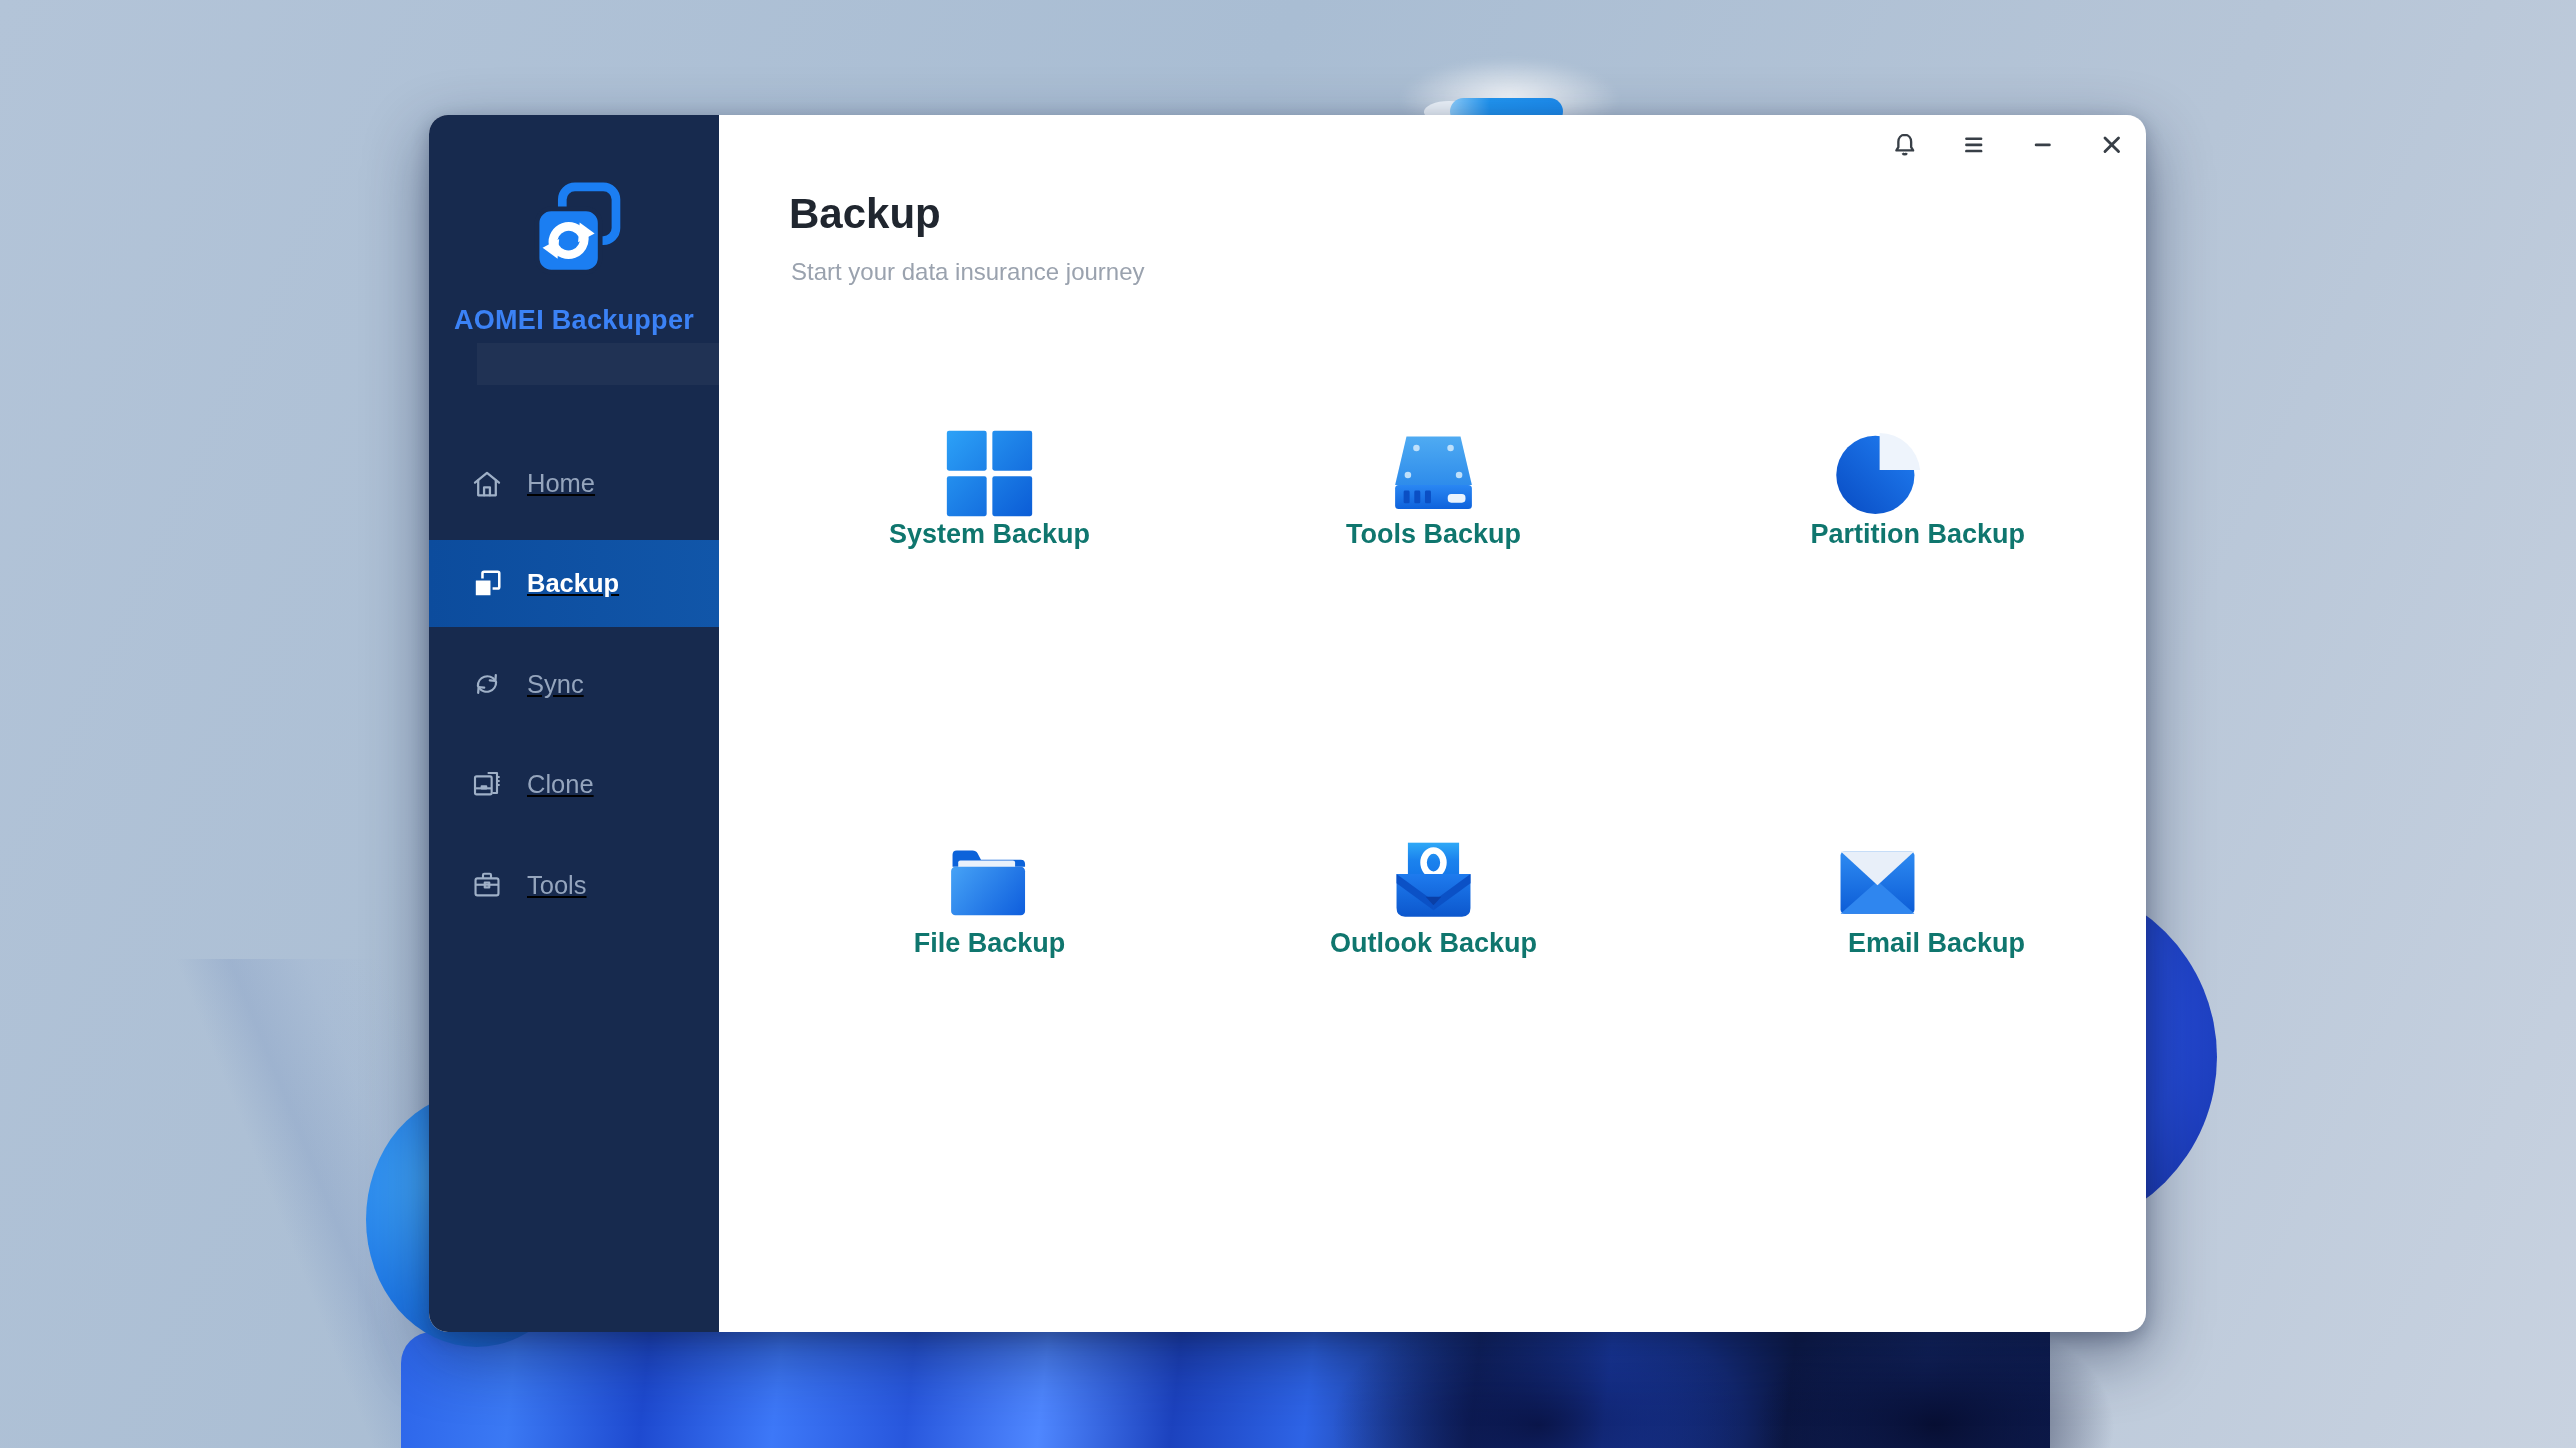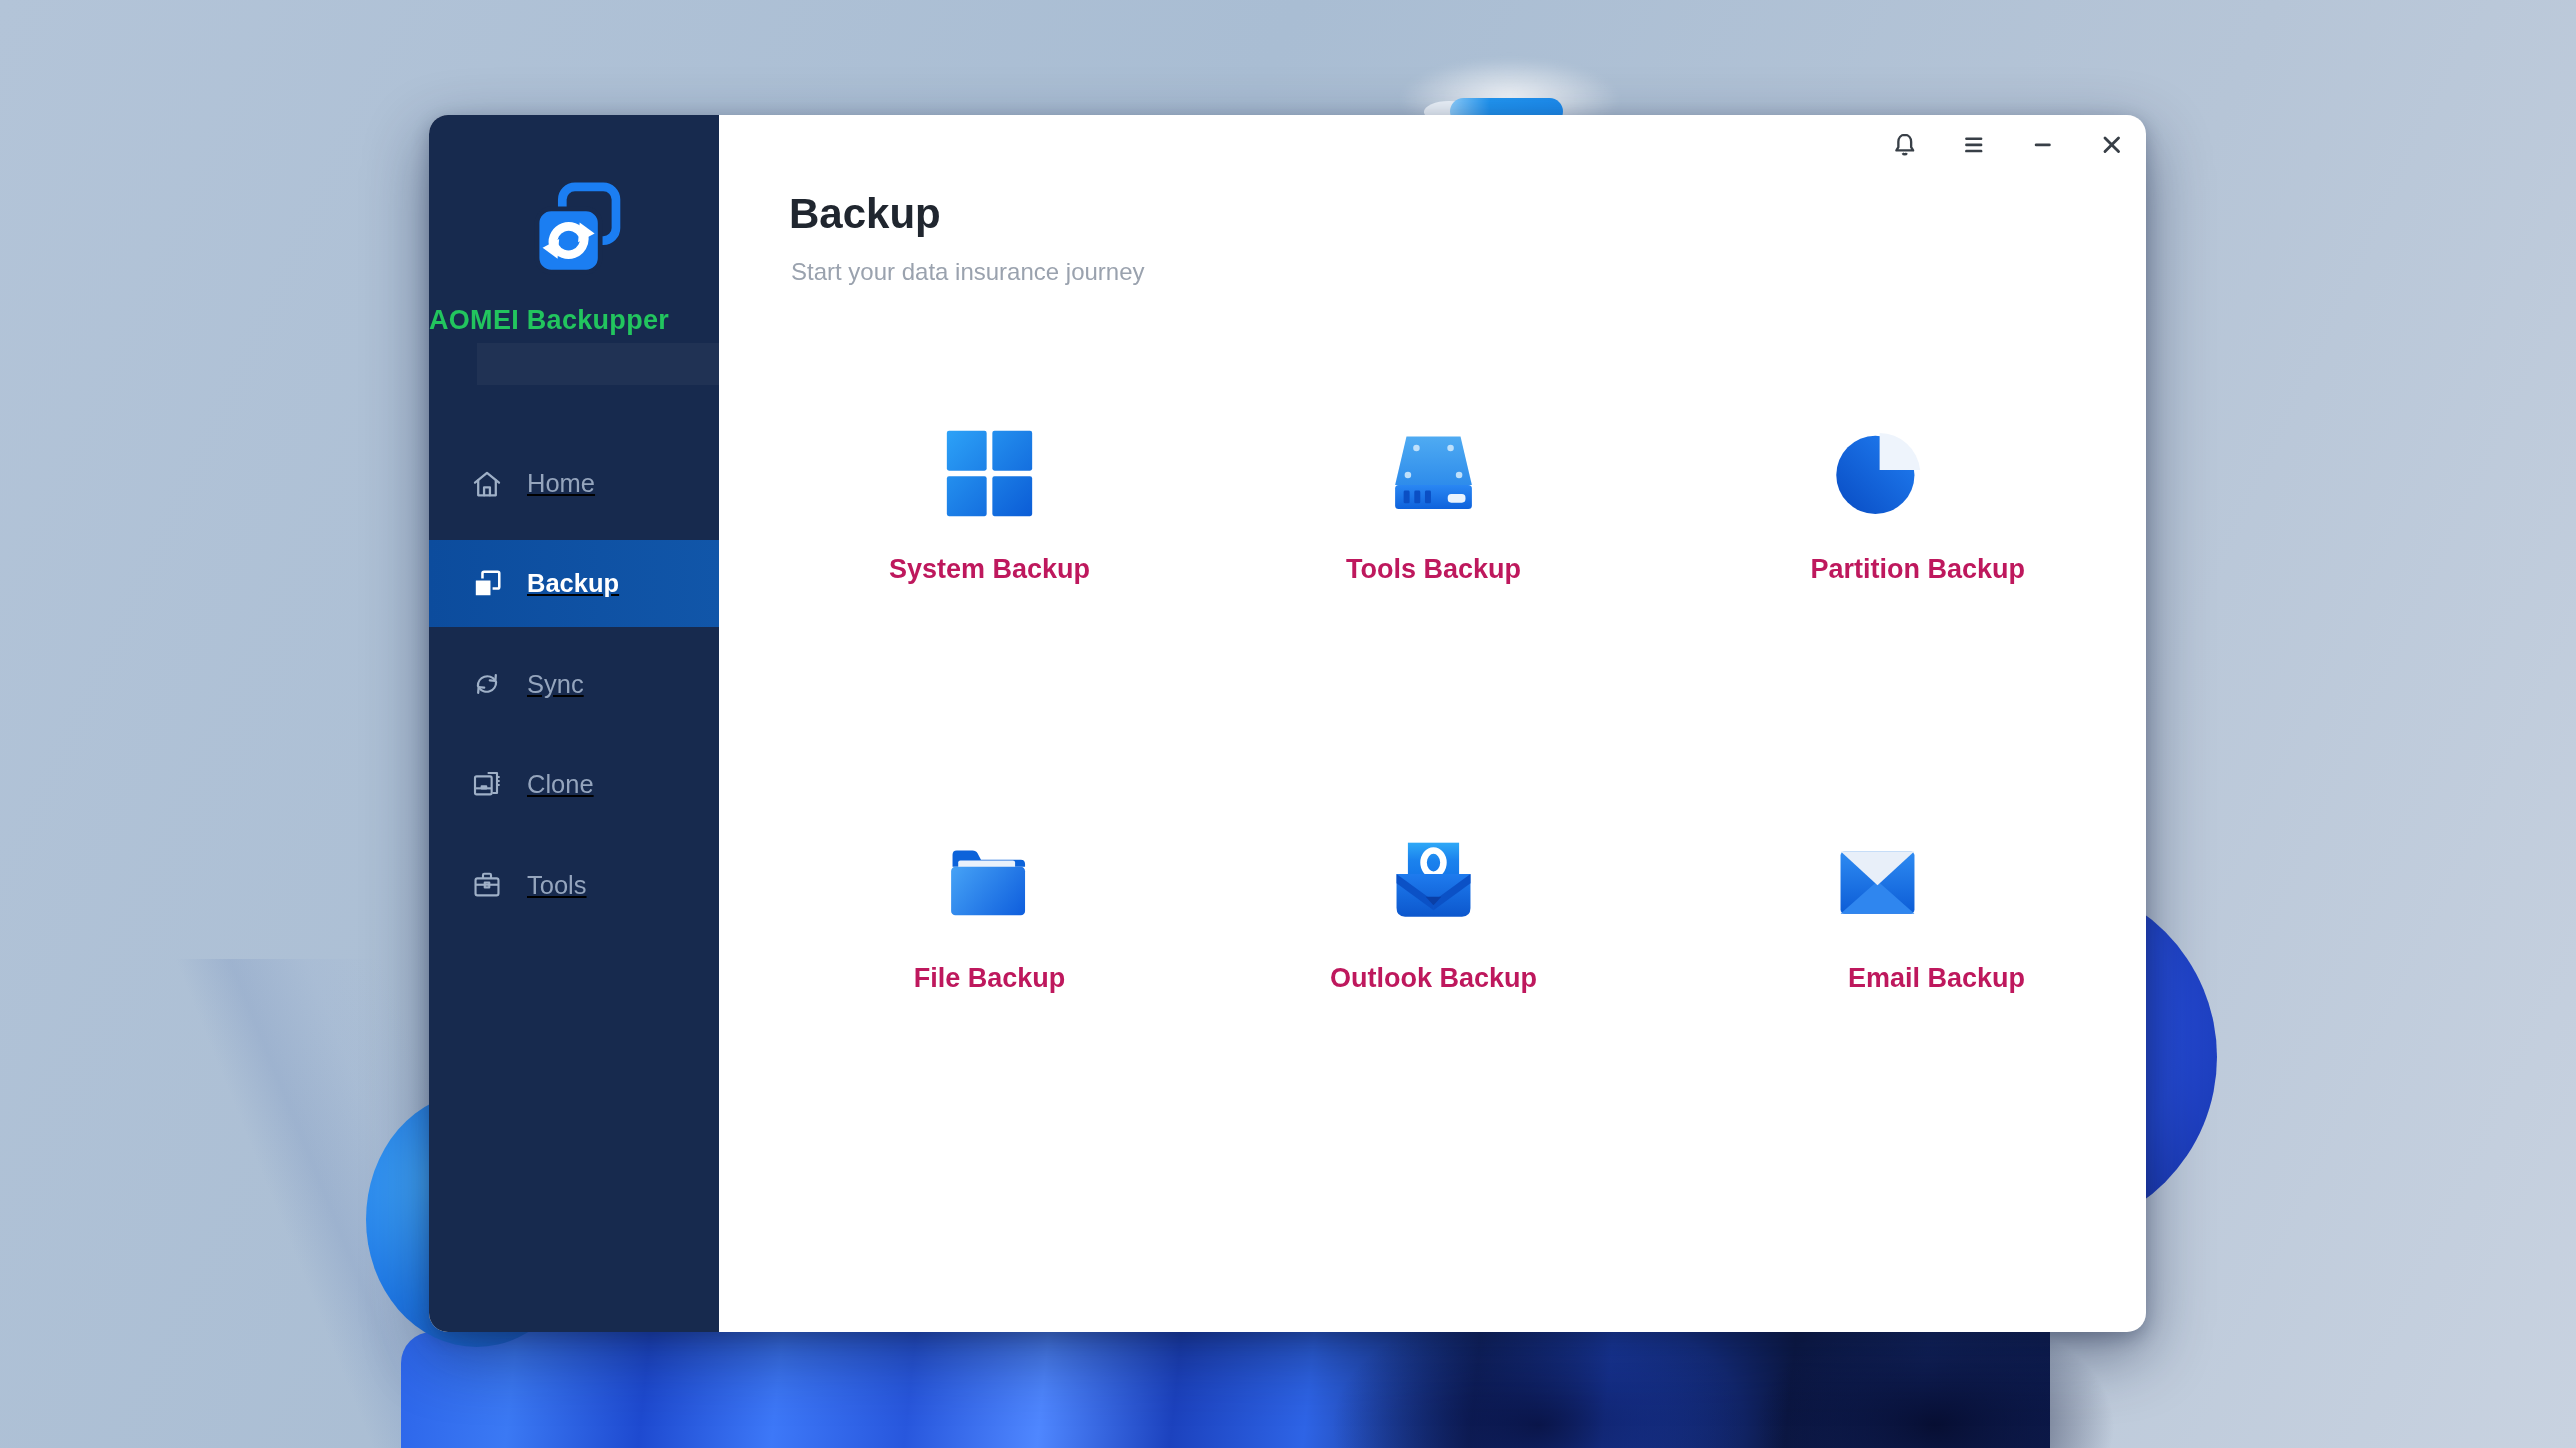--- a/index.html
+++ b/index.html
@@ -27,41 +27,41 @@
   .wp-sliver-white{left:1424px;top:101px;width:50px;height:21.5px;border-radius:50%;background:#eef5fc;z-index:3;}
   .wp-sliver-blue{left:1450px;top:98px;width:113px;height:27px;border-radius:13.4px;z-index:3;
     background:linear-gradient(90deg,#8fd0ff,#2196f3 35%,#1d8df0);}
   
   .window{position:absolute;left:429px;top:115px;width:1717px;height:1217px;border-radius:19px;
     background:#ffffff;z-index:10;
     box-shadow:0 23px 64px rgba(12,22,55,.45),0 5.4px 17.4px rgba(12,22,55,.25);}
   
   .sidebar{position:absolute;left:0;top:0;bottom:0;width:290px;background:#172a4e;border-radius:19px 0 0 19px;}
   .brand-icon{position:absolute;left:97px;top:64px;width:101px;height:101px;}
-  .brand-name{position:absolute;left:0;right:0;top:190px;text-align:left;color:#22c55e;
+  .brand-name{position:absolute;left:0;right:0;top:190px;text-align:center;color:#3b82f6;
     font-size:27px;font-weight:700;letter-spacing:0.3px;}
   .brand-strip{position:absolute;left:48px;right:0;top:228px;height:42px;background:rgba(255,255,255,.04);}
   .nav{position:absolute;left:0;right:0;top:325px;text-decoration:underline;}
   .nav-item{position:relative;height:87px;margin-bottom:13.4px;display:flex;align-items:center;
     padding-left:42px;gap:24px;color:#95a5bd;font-size:25.5px;cursor:default;}
   .nav-item.selected{background:linear-gradient(90deg,#0c4c9d,#1156a9);color:#ffffff;font-weight:600;}
   .nav-ic{width:32px;height:32px;flex:none;display:flex;align-items:center;justify-content:center;}
   .nav-ic svg{width:32px;height:32px;}
   
   .content{position:absolute;left:290px;top:0;right:0;bottom:0;}
   .page-title{position:absolute;left:70px;top:75px;font-size:42px;font-weight:700;color:#20262f;}
   .page-subtitle{position:absolute;left:72px;top:143px;font-size:24px;color:#9aa2ae;}
   .controls{position:absolute;top:12px;right:14.8px;display:flex;gap:31px;}
   .ctrl-btn{width:38px;height:38px;display:flex;align-items:center;justify-content:center;border-radius:5.4px;}
   .ctrl-btn svg{width:29.5px;height:29.5px;}
   
   .tile{position:absolute;width:295px;text-align:center;cursor:default;}
   .tile .ticon{width:91px;height:91px;margin:0 auto;}
   .tile .ticon svg{width:91px;height:91px;display:block;}
-  .tile .tlabel{margin-top:35px;font-size:27px;font-weight:600;color:#be185d;}
+  .tile .tlabel{font-size:27px;font-weight:600;color:#0f766e;}
   .t-c1{left:123px;} .t-c2{left:567px;} .t-c3{left:1011px;text-align:right;}
   .t-r1{top:313px;} .t-r2{top:722px;}
 </style>
 </head>
 <body>
 
 <div class="wp wp-left-shade"></div>
 <div class="wp wp-bloom"></div>
 <div class="wp wp-petal-right"></div>
 <div class="wp wp-petal-left"></div>

